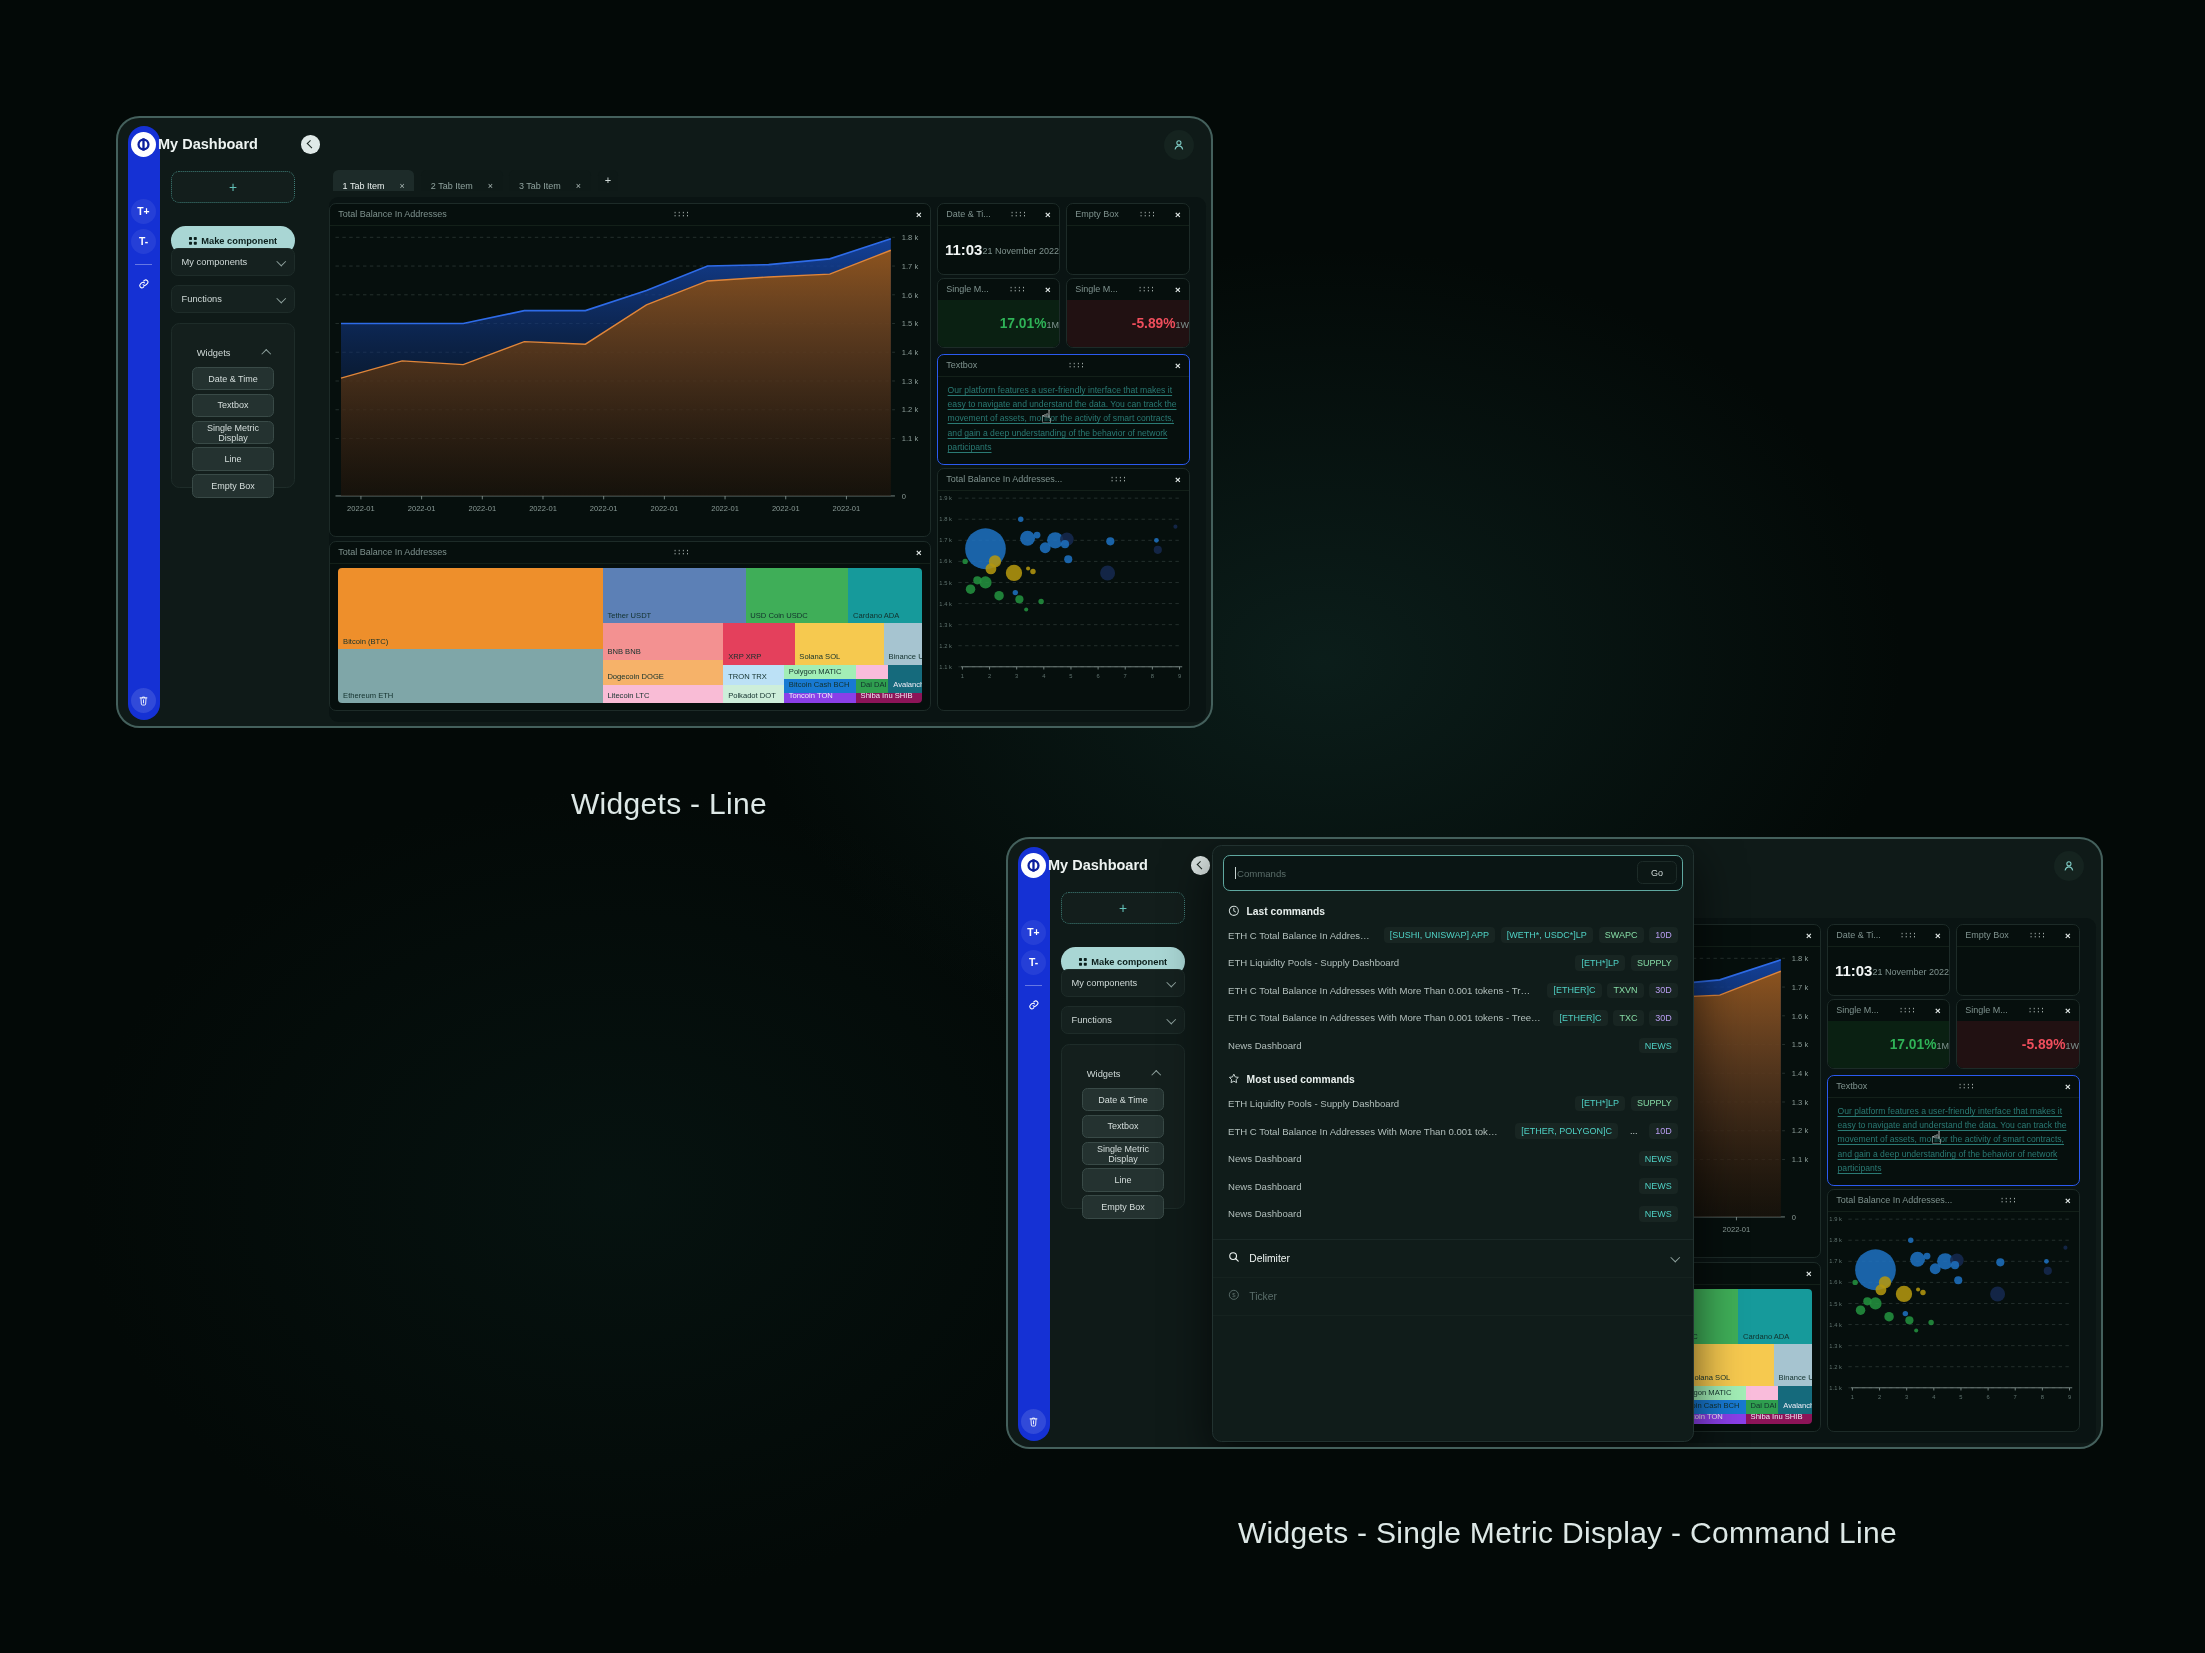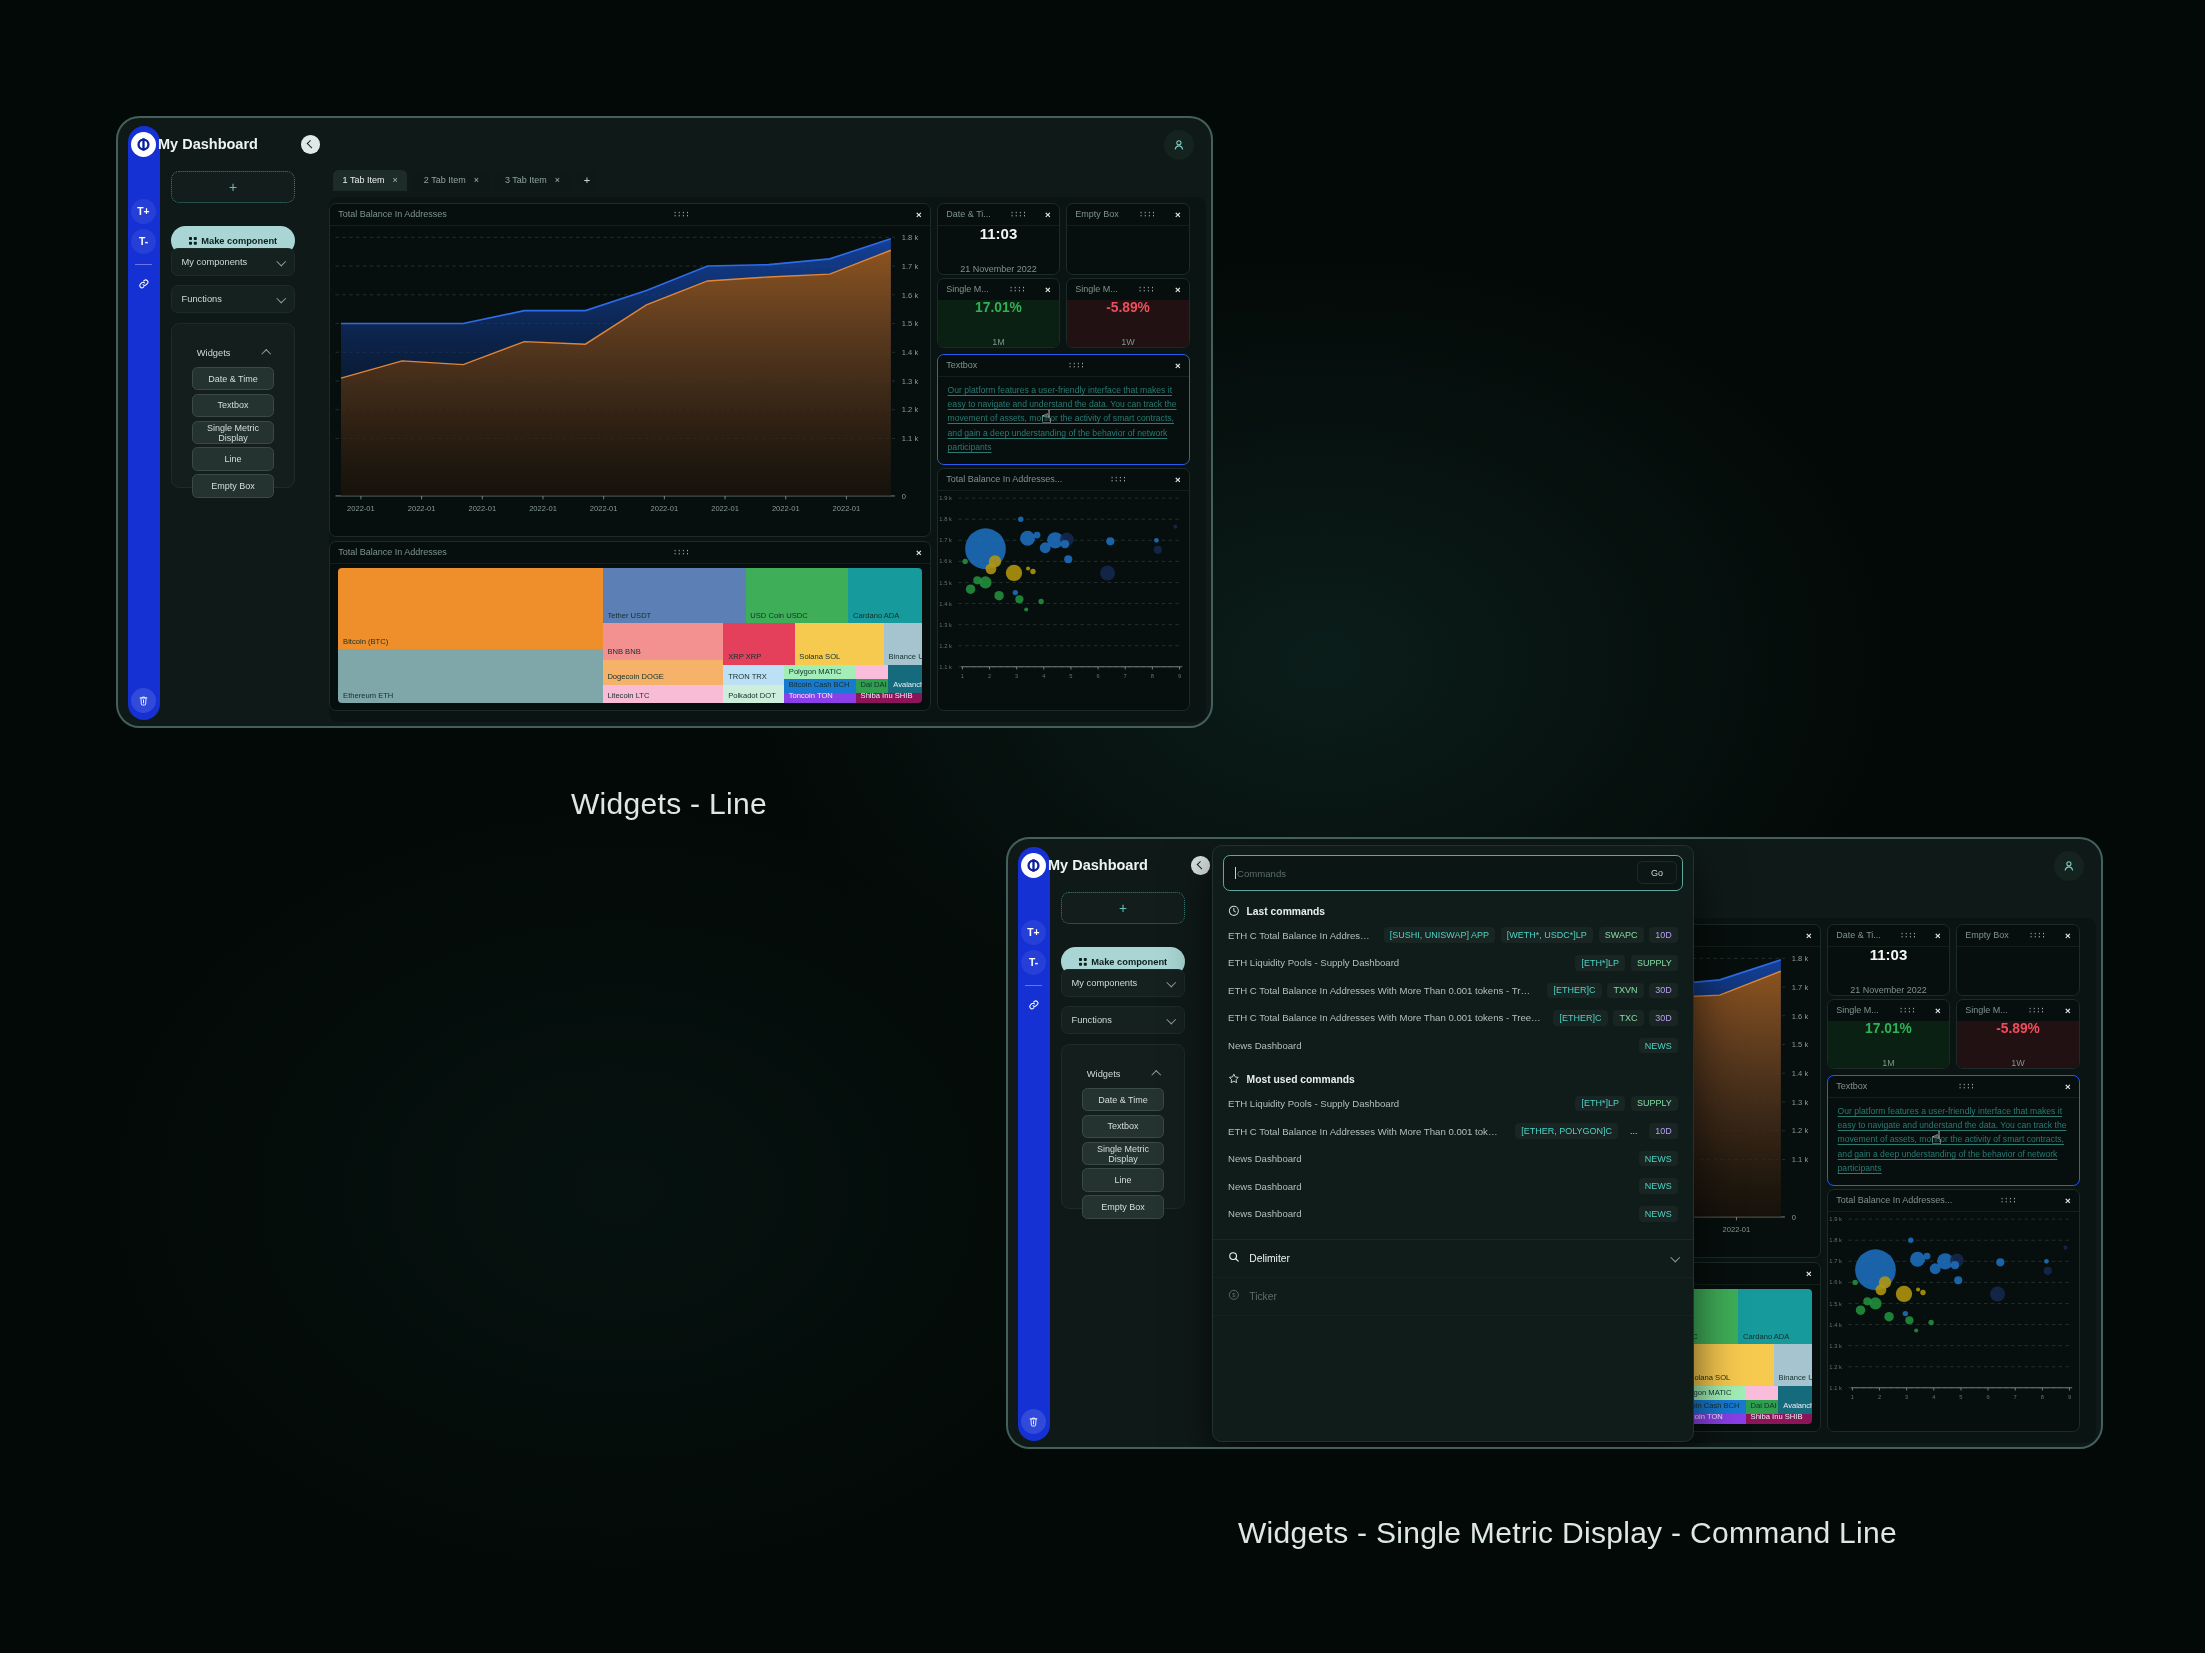--- a/index.html
+++ b/index.html
@@ -35,33 +35,33 @@
     color:#cfd9d7;font-size:9.3px;display:flex;align-items:center;justify-content:space-between;padding:0 9.6px;box-sizing:border-box;cursor:pointer}
   .wbox{position:absolute;left:53px;top:205px;width:124px;height:165px;background:#141f1d;border:0.7px solid #1e2c29;border-radius:8.3px;box-sizing:border-box;padding:20px}
   .whead{display:flex;align-items:center;justify-content:space-between;color:#cfd9d7;font-size:9.3px;padding:4.1px 4.8px 5.5px 4.8px;cursor:pointer}
   .wbtn{display:block;width:100%;height:23.4px;margin-top:3.4px;background:#243230;border:0.7px solid #394a47;border-radius:5.5px;color:#d5dedc;font-size:9px;cursor:pointer;font-family:inherit}
   
   .cmdbar{position:absolute;left:215px;top:13.8px;width:469px;height:32px;background:#0a1514;border:0.7px solid #1c2a28;border-radius:6.9px;display:flex;align-items:center;padding:0 11px;box-sizing:border-box}
   .tok{font-size:9.6px;margin-right:8.3px;letter-spacing:0.2px}
   .tok-teal{color:#4fd1c5}.tok-green{color:#86dca6}.tok-blue{color:#4f9cf0}.tok-purple{color:#b79df0}.tok-plain{color:#cfd9d7}
   .avatar{position:absolute;left:1046px;top:12.4px;width:30px;height:30px;border-radius:50%;background:#15231f;display:flex;align-items:center;justify-content:center;cursor:pointer}
   .tabs{position:absolute;left:215px;top:52px;height:20.7px;display:flex;gap:6.9px}
-  .tab{display:flex;align-items:center;gap:8px;padding:0 9.6px;height:20.7px;border-radius:5.5px 5.5px 0 0;background:#0e1917;color:#8fa29e;font-size:9px;cursor:pointer}
+  .tab{display:flex;align-items:flex-end;gap:15px;padding:0 9.6px;height:20.7px;border-radius:5.5px 5.5px 0 0;background:#0e1917;color:#8fa29e;font-size:9px;cursor:pointer}
   .tab.active{background:#1d2b29;color:#e8efed}
   .tab .x{font-size:9px;color:#aab8b5}
   .tabadd{width:20.7px;height:20.7px;border-radius:5.5px 5.5px 0 0;background:#0e1917;color:#cfd9d7;font-size:11px;display:flex;align-items:center;justify-content:center;cursor:pointer}
   
   .panel{position:absolute;background:#060f0d;border:0.7px solid #1d2b28;border-radius:6.9px;box-sizing:border-box}
   .phead{height:20.7px;display:flex;align-items:center;padding:0 8.3px;border-bottom:0.7px solid #132019}
   .ptitle{color:#7f928e;font-size:9px;white-space:nowrap}
   .dragwrap{flex:1;display:flex;justify-content:center}
   .drag{width:16.5px;height:6.2px;background-image:radial-gradient(circle,#c6d1ce 0.8px,transparent 0.9px);background-size:4.1px 3.1px;cursor:grab}
   .px{color:#e8efed;font-size:9.6px;font-weight:bold;cursor:pointer}
   .pbody{position:absolute;left:0;right:0;top:20.7px;bottom:0}
-  .center{display:flex;flex-direction:column;align-items:center;justify-content:space-between}
+  .center{display:flex;flex-direction:row;align-items:center;justify-content:flex-end}
   .timev{color:#f2f6f5;font-size:15px;font-weight:bold}
   .datev{color:#7f928e;font-size:9px;margin-top:3.4px}
   .mgreen{background:#0a2012;border-radius:0 0 6.2px 6.2px}
   .mred{background:#211112;border-radius:0 0 6.2px 6.2px}
   .mval{font-size:13.8px;font-weight:bold}
   .mgreen .mval{color:#2fb257}.mred .mval{color:#ef4e5c}
   .mper{color:#7f928e;font-size:9px;margin-top:2.8px}
   .tbx{border:1.4px solid #2b5af0}
   .tbx .pbody{padding:6.9px 9.6px;box-sizing:border-box}
   .tbx-text{color:#2a7a74;font-size:8.6px;line-height:1.55;text-decoration:underline;text-underline-offset:2.1px}

